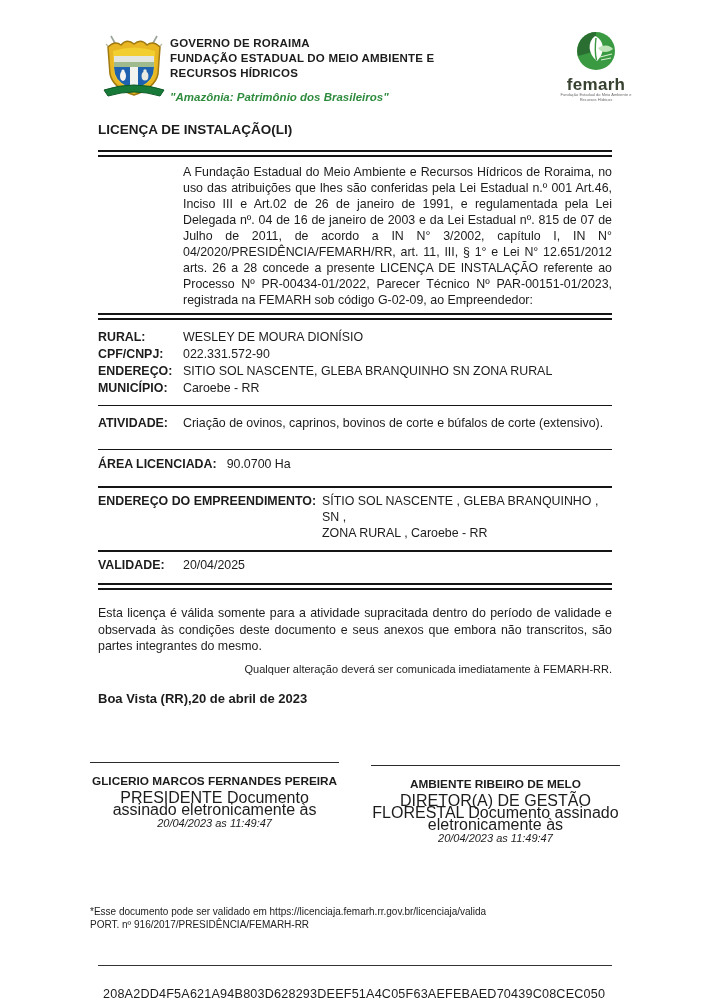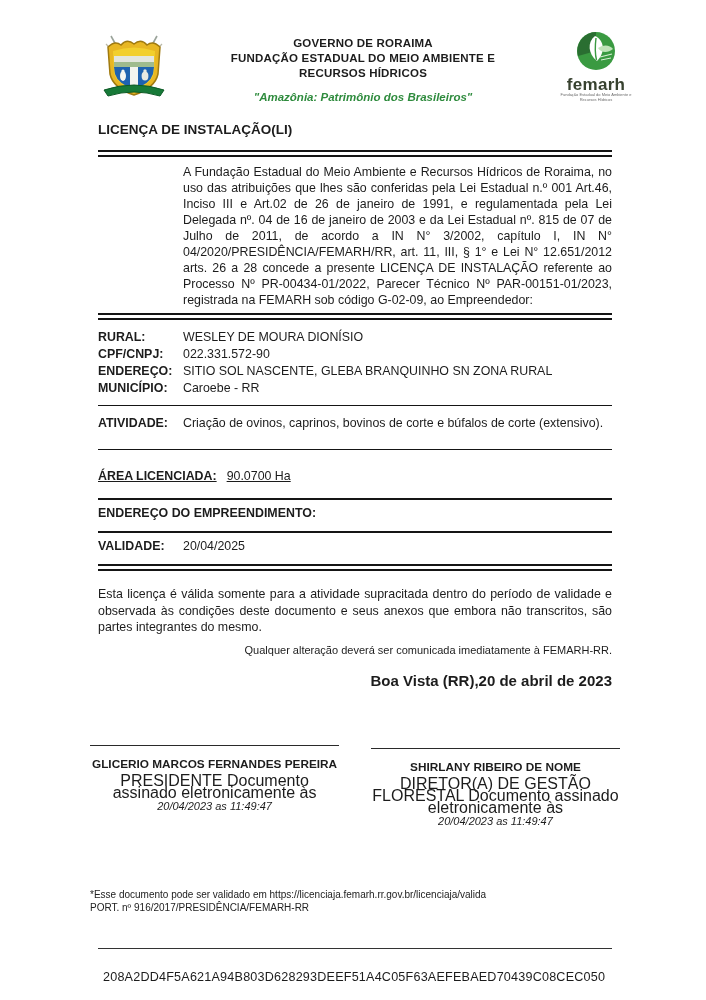--- a/index.html
+++ b/index.html
@@ -5,21 +5,21 @@
   * { margin:0; padding:0; box-sizing:border-box; }
   html,body { background:#ffffff; }
   body { font-family:"Liberation Sans", sans-serif; color:#1c1c1c; }
   .page { position:relative; width:706px; height:1000px; background:#fff; overflow:hidden;
           padding:30px 94px 0 98px; }
 
   
   .header { display:flex; align-items:flex-start; justify-content:space-between;
             margin-right:-24px; height:76px; }
   .coat { width:72px; height:74px; flex:0 0 auto; }
-  .org-block { flex:1; text-align:center; padding-top:6px; }
+  .org-block { flex:1; padding-top:6px; }
   .org-line { font-size:11.5px; font-weight:bold; line-height:15px; letter-spacing:.2px; }
   .motto { font-size:11.5px; font-weight:bold; font-style:italic; color:#2e8b3d; margin-top:10px; }
   .femarh-logo { width:80px; flex:0 0 auto; text-align:center; }
   .femarh-word { font-size:17px; font-weight:bold; color:#37412f; line-height:15px; margin-top:1px; letter-spacing:.3px; }
   .femarh-tag { font-size:4px; color:#6b6b6b; line-height:5px; }
 
   
   .title-row { display:flex; justify-content:space-between; margin-top:16px; }
   .title-row div { font-size:13.5px; font-weight:bold; }
 
@@ -34,33 +34,33 @@
 
   
   .fields { margin-top:9px; }
   .frow { display:flex; font-size:12.4px; line-height:17px; }
   .flabel { font-weight:bold; width:85px; flex:0 0 auto; }
   .fvalue { flex:1; }
 
   .r-ativ { margin-top:8px; }
   .ativ-row { margin-top:9px; }
   .r-area { margin-top:17px; }
-  .area-row { margin-top:18px;text-decoration:underline; }
+  .area-row { margin-top:6px; }
   .area-row .flabel { width:auto; margin-right:10px; }
   .r-emp { margin-top:13px; }
   .emp-row { margin-top:5px; }
   .emp-row .flabel { width:auto; margin-right:6px; }
   .emp-val div { line-height:16px; }
   .r-val { margin-top:9px; }
   .val-row { margin-top:5px; }
   .r-end { margin-top:9px; }
 
   .validity { margin-top:15px; font-size:12.4px; line-height:16.5px; text-align:justify; }
   .notice { margin-top:8px; text-align:right; font-size:11px; }
-  .dateline { margin-top:16px; text-align:right; font-size:15px; font-weight:bold; }
+  .dateline { margin-top:16px; font-size:13px; font-weight:bold; }
 
   
   .sigs { display:flex; justify-content:space-between; margin:56px -8px 16px -8px; }
   .sig { width:47%; text-align:center; }
   .sig-line { border-top:1.6px solid #2a2a2a; }
   .sig:last-child .sig-line { margin-top:3px; }
   .sig-name { margin-top:11px; font-size:11.8px; font-weight:bold; }
   .sig-role { margin-top:4px; font-size:16px; line-height:12px; }
   .sig-time { font-size:11px; line-height:14.5px;font-style:italic; }
 
@@ -157,20 +157,24 @@
 
   <div class="frow area-row">
     <div class="flabel">ÁREA LICENCIADA:</div>
     <div class="fvalue">90.0700 Ha</div>
   </div>
 
   <div class="sline2 r-emp"></div>
 
   <div class="frow emp-row">
     <div class="flabel">ENDEREÇO DO EMPREENDIMENTO:</div>
+    <div class="fvalue emp-val">
+      <div>SÍTIO SOL NASCENTE , GLEBA BRANQUINHO , SN ,</div>
+      <div>ZONA RURAL , Caroebe - RR</div>
+    </div>
   </div>
 
   <div class="sline2 r-val"></div>
 
   <div class="frow val-row">
     <div class="flabel">VALIDADE:</div>
     <div class="fvalue">20/04/2025</div>
   </div>
 
   <div class="dline r-end"></div>
@@ -181,21 +185,21 @@
 
   <div class="sigs">
     <div class="sig">
       <div class="sig-line"></div>
       <div class="sig-name">GLICERIO MARCOS FERNANDES PEREIRA</div>
       <div class="sig-role">PRESIDENTE Documento assinado eletronicamente às</div>
       <div class="sig-time">20/04/2023 as 11:49:47</div>
     </div>
     <div class="sig">
       <div class="sig-line"></div>
-      <div class="sig-name">SHIRLANY RIBEIRO DE NOME</div>
+      <div class="sig-name">AMBIENTE RIBEIRO DE MELO</div>
       <div class="sig-role">DIRETOR(A) DE GESTÃO FLORESTAL Documento assinado eletronicamente às</div>
       <div class="sig-time">20/04/2023 as 11:49:47</div>
     </div>
   </div>
 
   <div class="validation">
     <div>*Esse documento pode ser validado em https://licenciaja.femarh.rr.gov.br/licenciaja/valida</div>
     <div>PORT. nº 916/2017/PRESIDÊNCIA/FEMARH-RR</div>
   </div>
 

